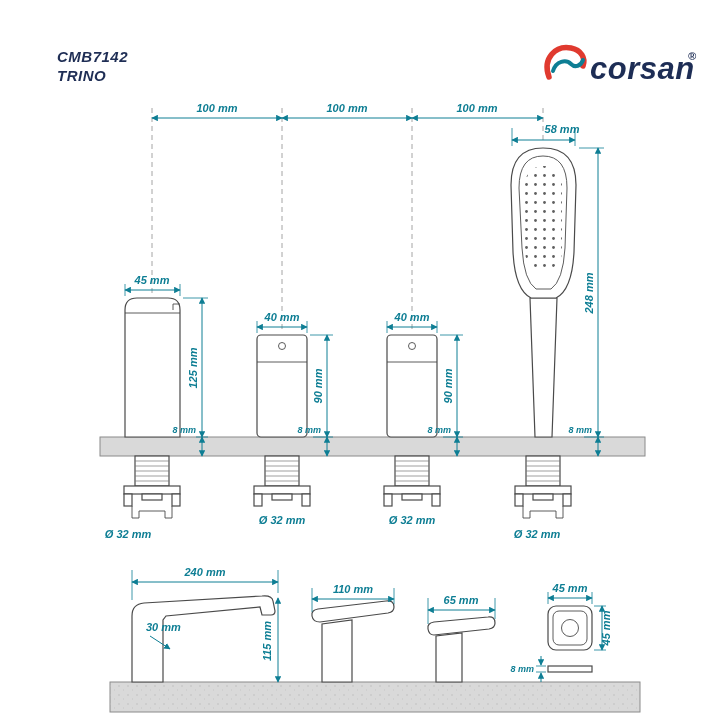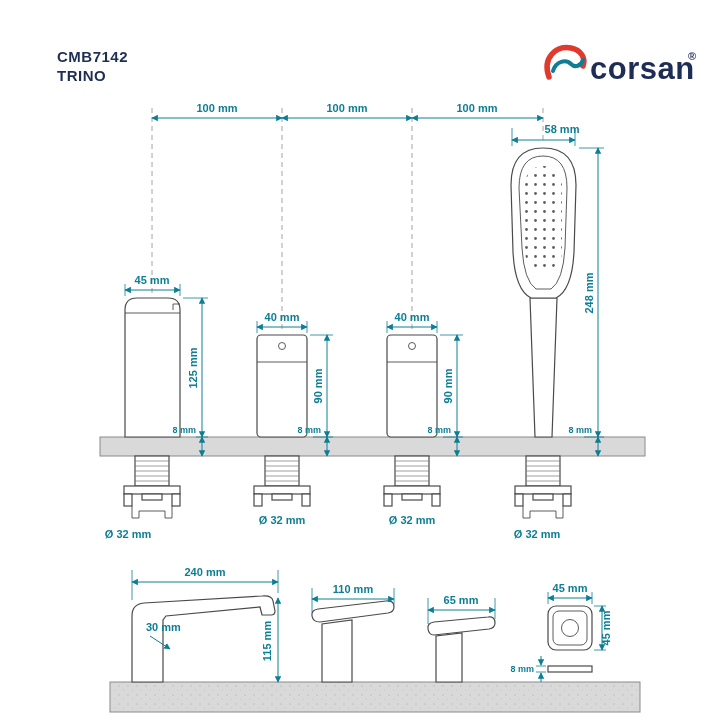--- a/index.html
+++ b/index.html
@@ -1,16 +1,16 @@
 <!DOCTYPE html>
 <html><head>
 <meta charset="utf-8">
 <style>
   html,body{margin:0;padding:0;background:#fff;}
-  #page{position:relative;width:720px;height:720px;background:#ffffff;overflow:hidden;}
+  #page{position:relative;width:720px;height:720px;background:#ffffff;overflow:hidden;font-style:italic;}
   svg{display:block;}
   .dim{font-family:"Liberation Sans",sans-serif;font-size:11px;font-weight:bold;fill:#0E7E94;}
   .dim-s{font-size:9px;}
   .model{font-family:"Liberation Sans",sans-serif;font-size:15px;font-weight:bold;fill:#1F2E55;letter-spacing:.5px;}
   .brand{font-family:"Liberation Sans",sans-serif;font-size:31px;font-weight:bold;fill:#1D2D55;letter-spacing:.5px;}
   .reg{font-family:"Liberation Sans",sans-serif;font-size:11px;font-weight:bold;fill:#1D2D55;}
   .ln{stroke:#4a4a4a;stroke-width:1.2;fill:#ffffff;}
   .ln2{stroke:#4a4a4a;stroke-width:.9;fill:none;}
   .thr{stroke:#777;stroke-width:.7;fill:none;}
   .dml{stroke:#0E7E94;stroke-width:1;fill:none;}

